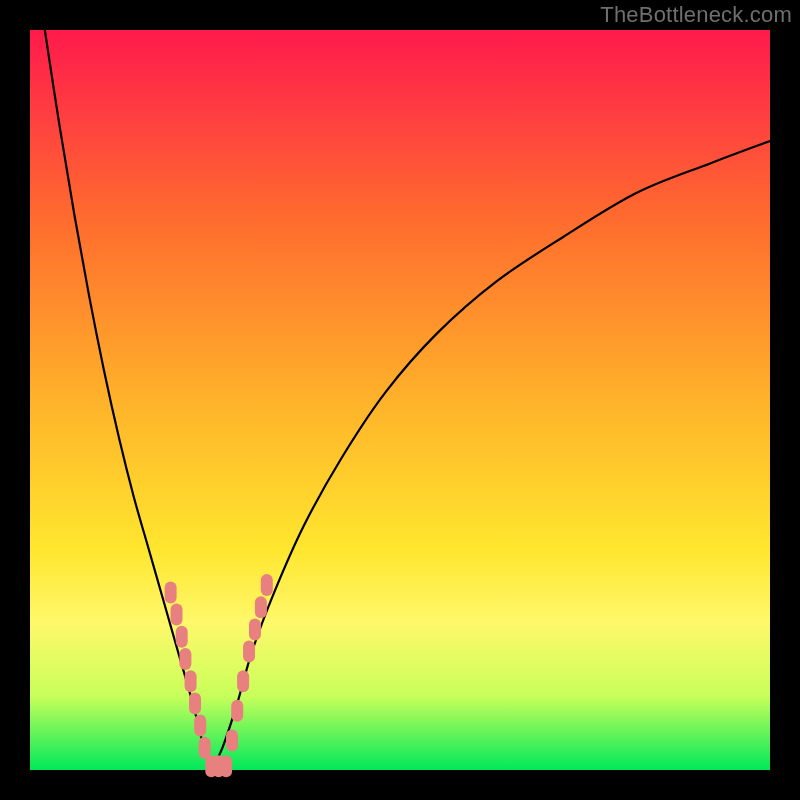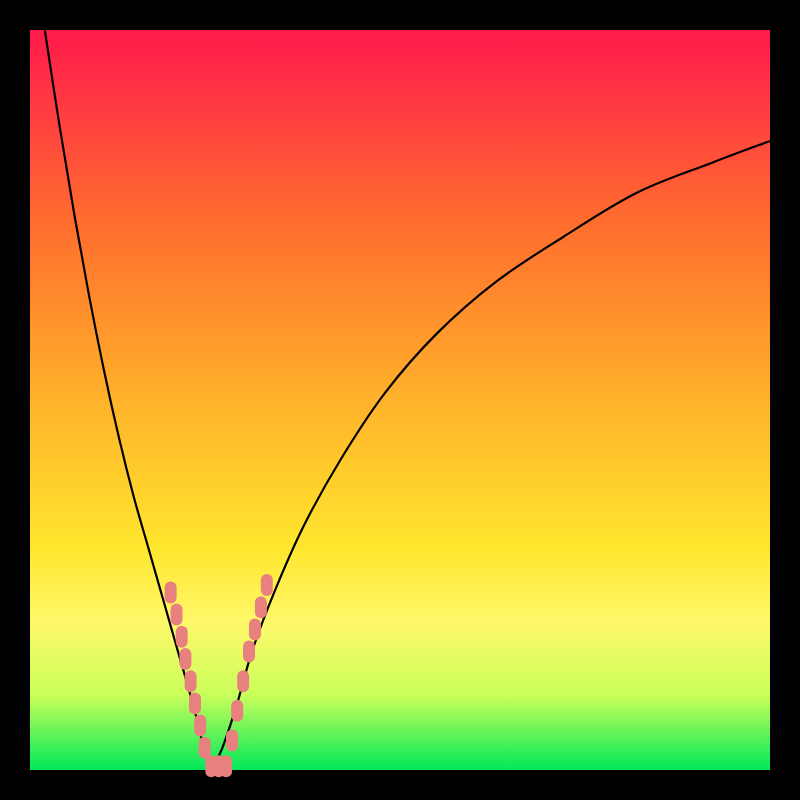--- a/index.html
+++ b/index.html
@@ -82,13 +82,14 @@
           <rect x="196.02" y="699.4" width="12" height="22" rx="6" ry="6" fill="#e98080"></rect>
           <rect x="201.20000000000002" y="669.8" width="12" height="22" rx="6" ry="6" fill="#e98080"></rect>
           <rect x="207.12000000000003" y="640.2" width="12" height="22" rx="6" ry="6" fill="#e98080"></rect>
           <rect x="213.04000000000002" y="610.6" width="12" height="22" rx="6" ry="6" fill="#e98080"></rect>
           <rect x="218.96" y="588.4" width="12" height="22" rx="6" ry="6" fill="#e98080"></rect>
           <rect x="224.88" y="566.2" width="12" height="22" rx="6" ry="6" fill="#e98080"></rect>
           <rect x="230.8" y="544" width="12" height="22" rx="6" ry="6" fill="#e98080"></rect>
         </g>
     </svg>
   </div>
+  <div class="watermark">TheBottleneck.com</div>
 </div>
 
 </body></html>

